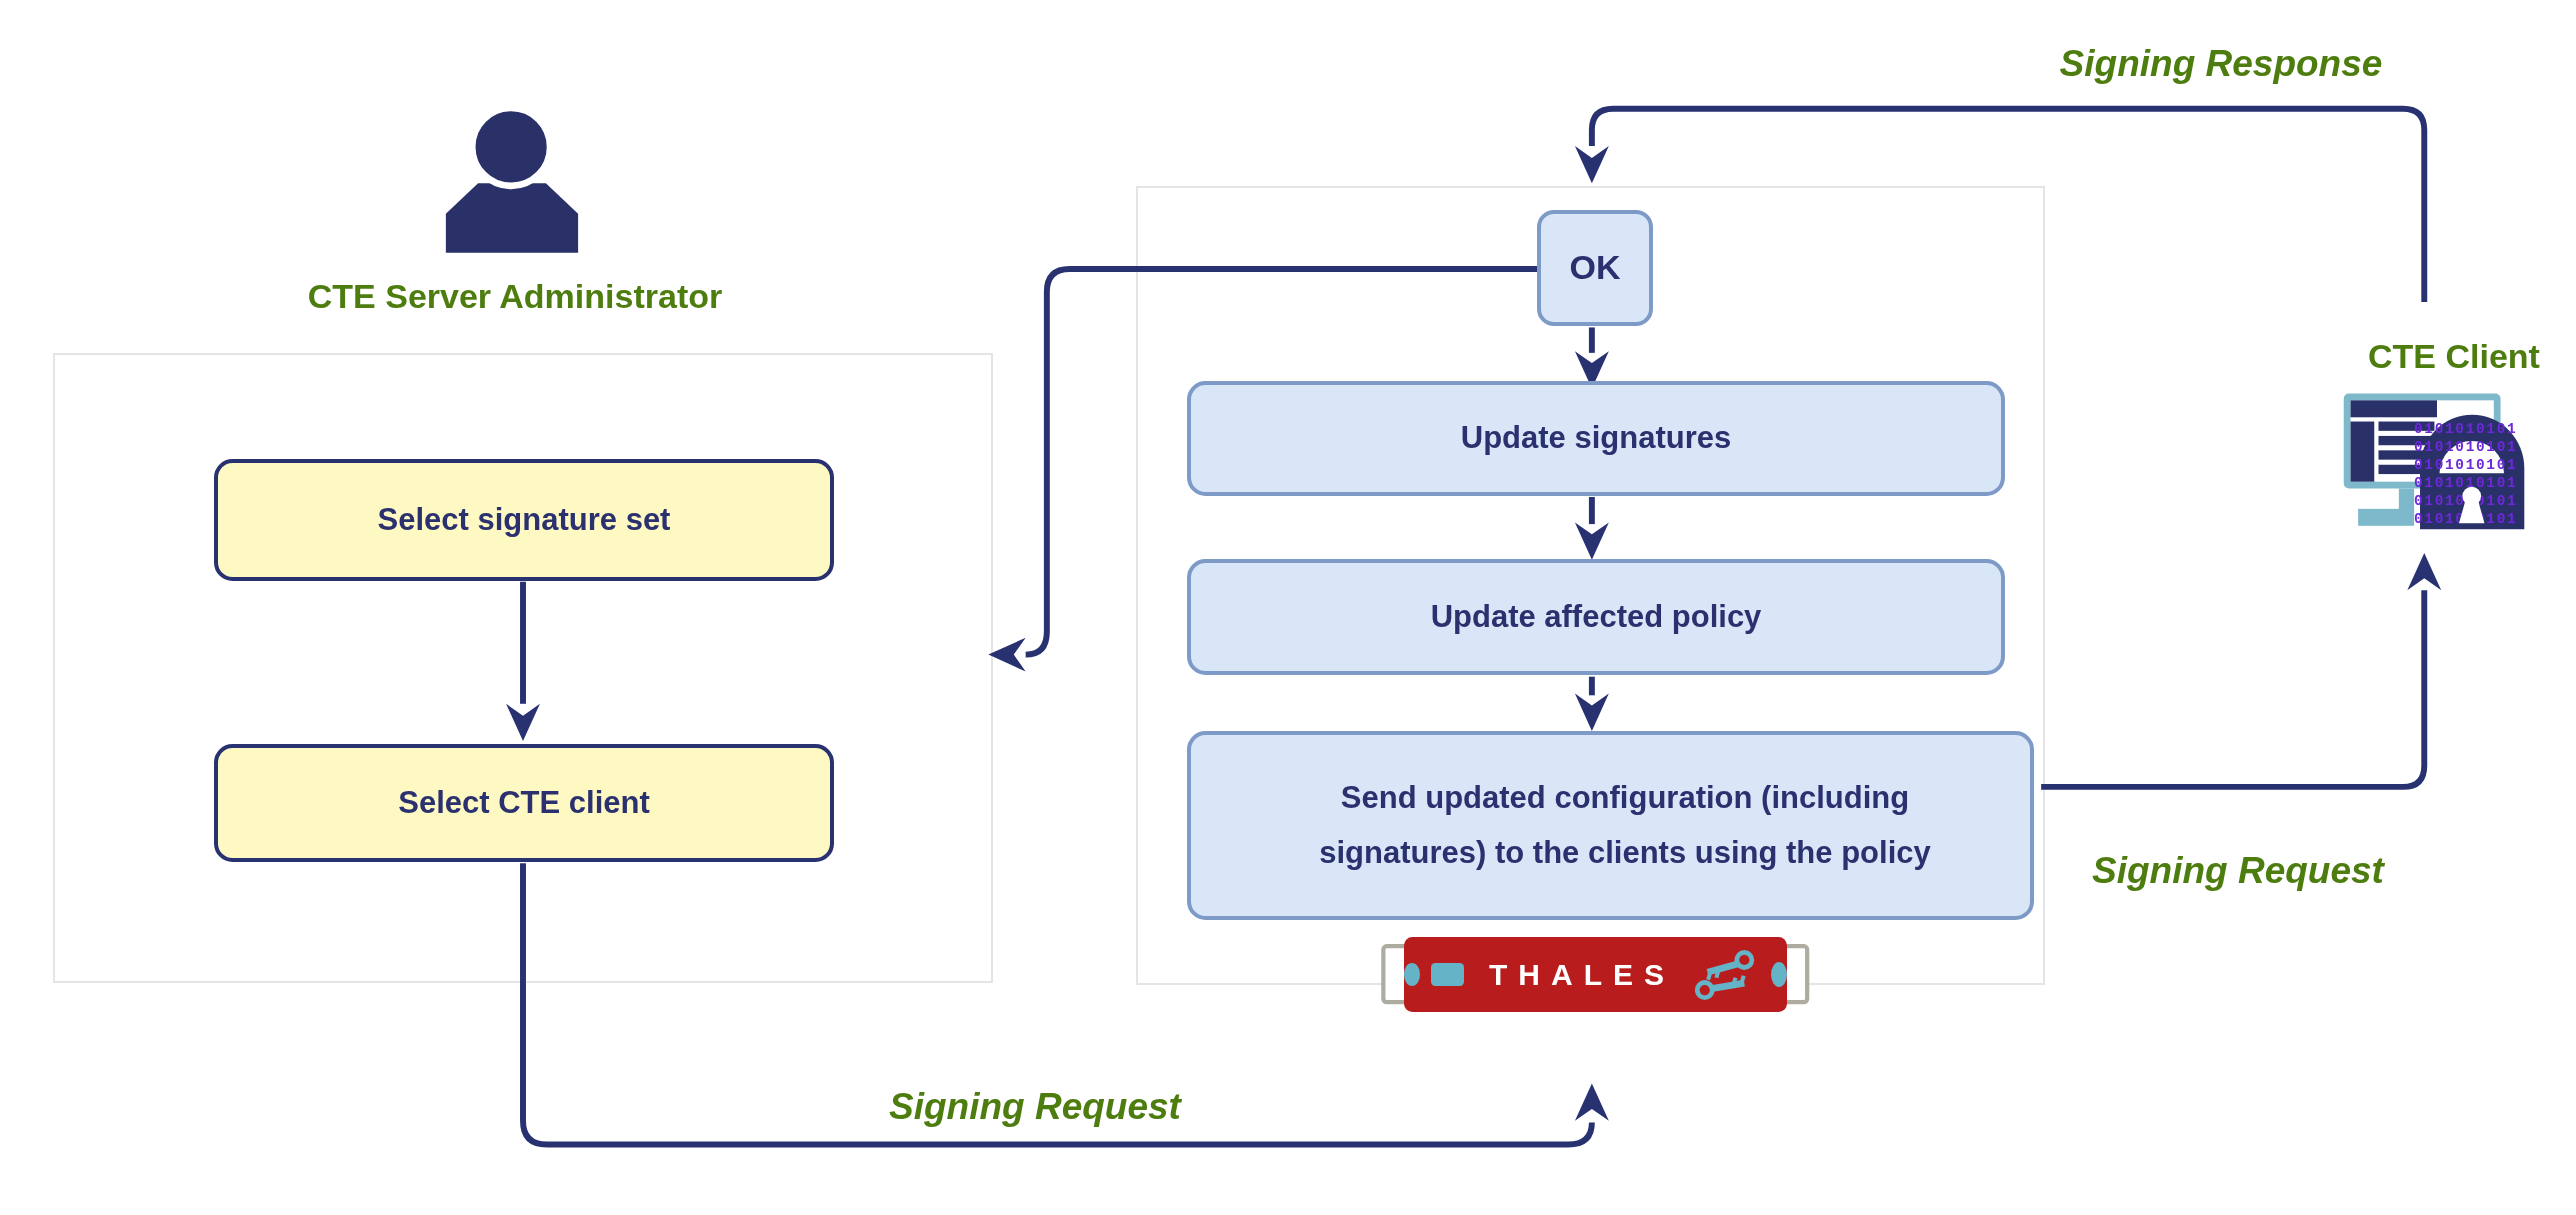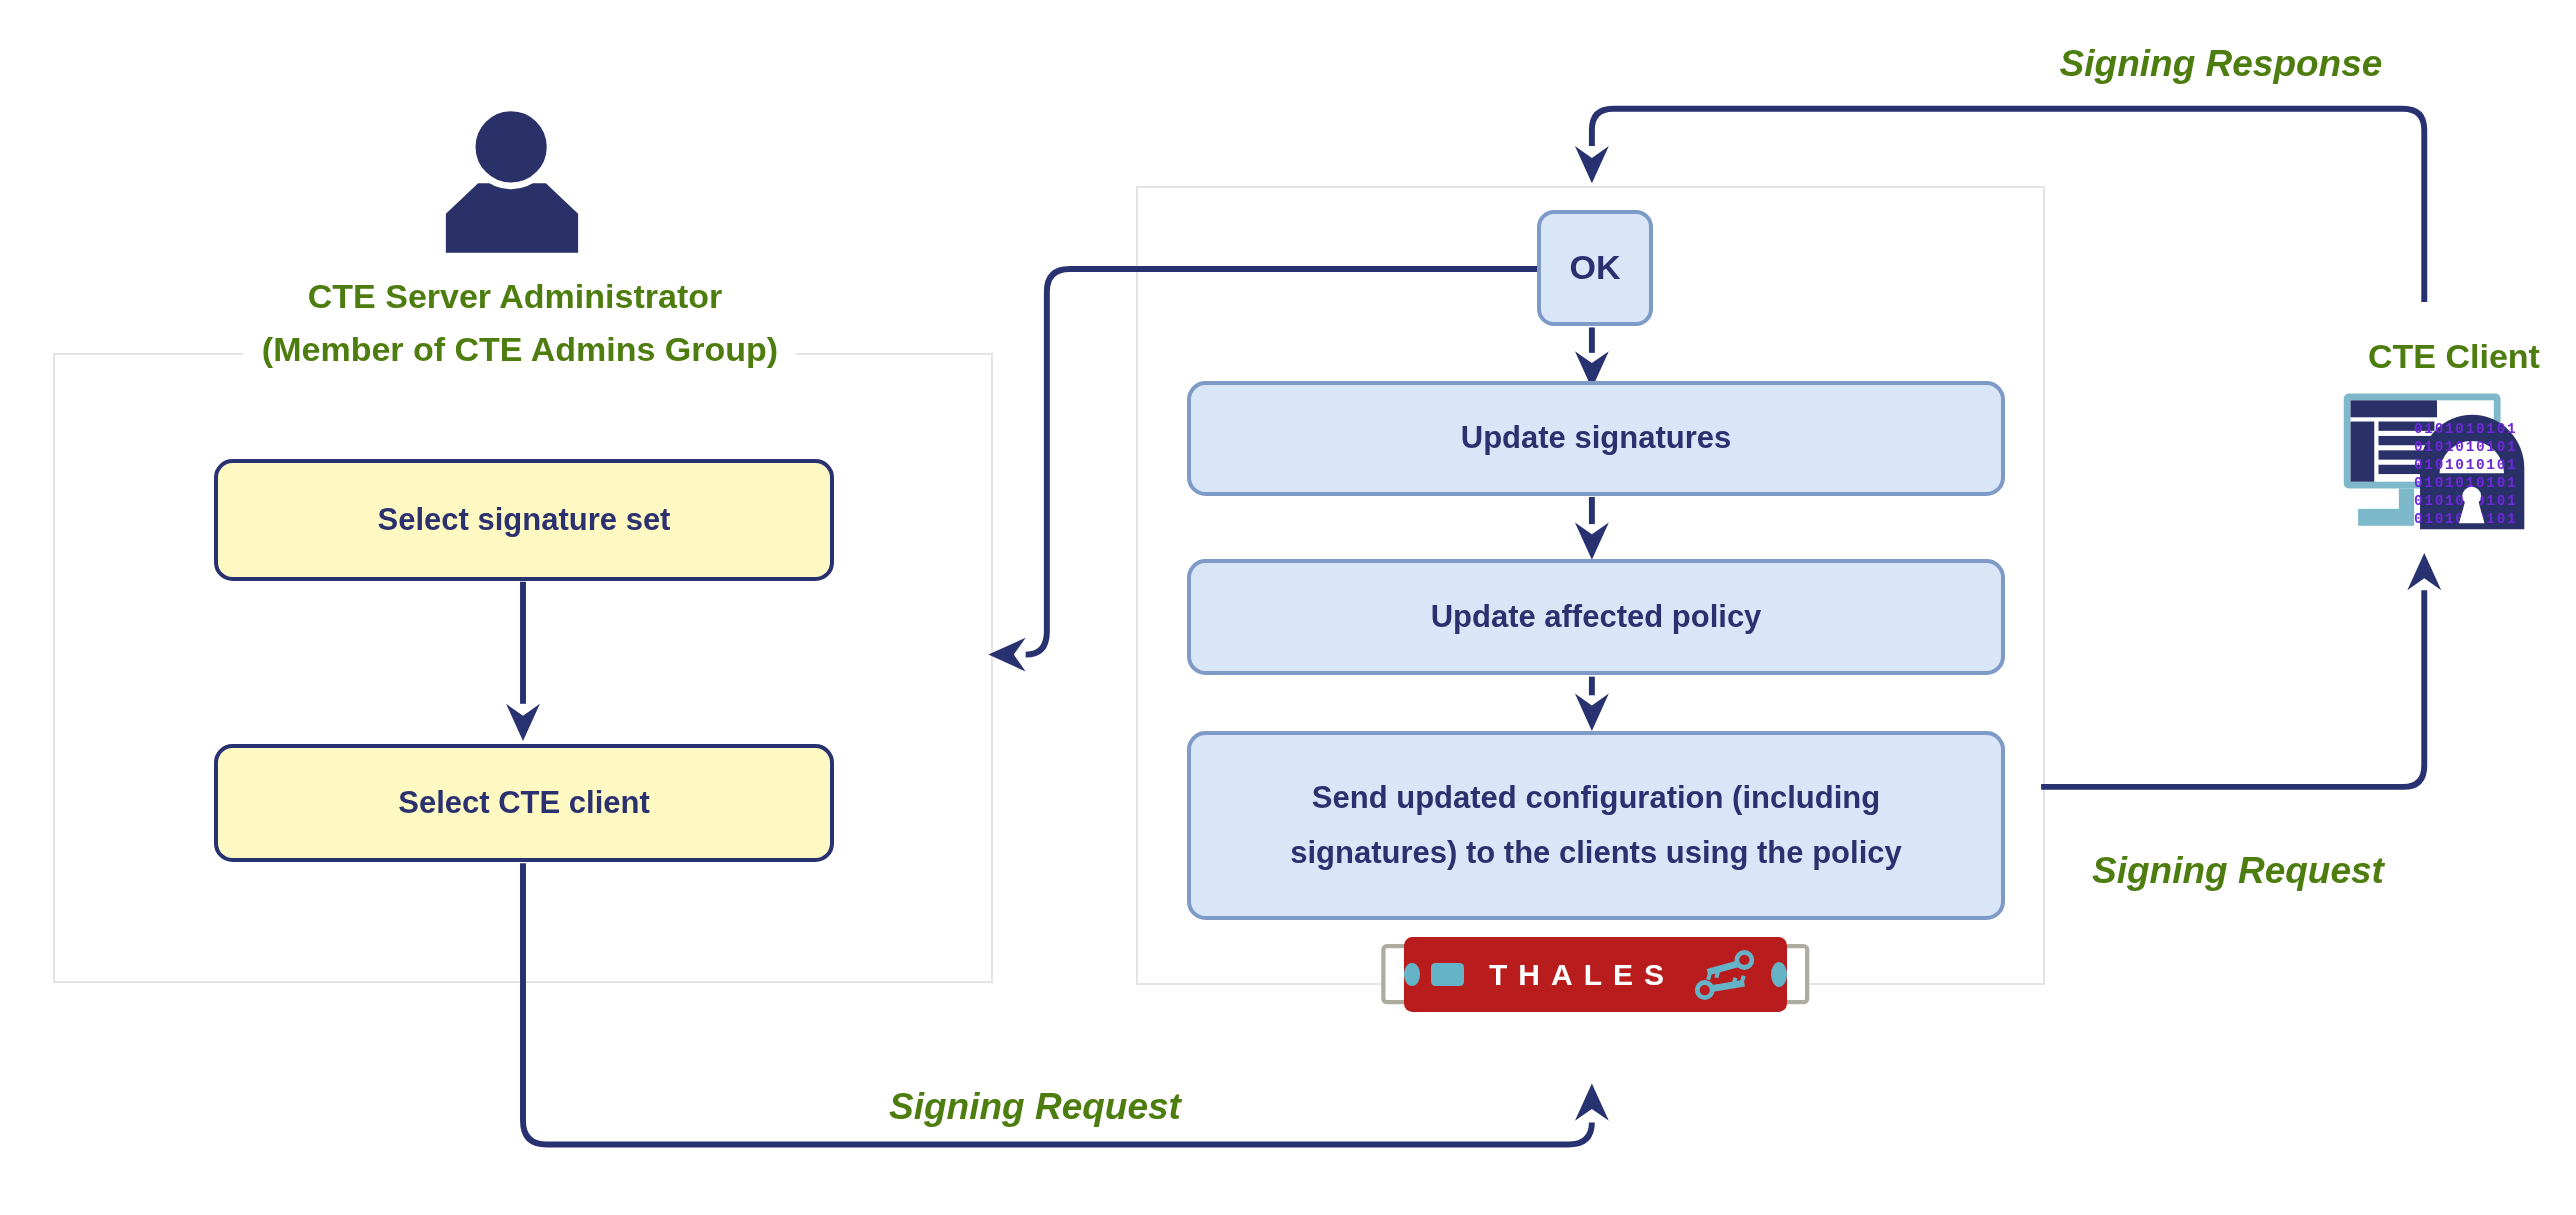--- a/index.html
+++ b/index.html
@@ -130,21 +130,21 @@
   </div>
 
   <div class="node blue-node" style="left:1187px;top:381px;width:810px;height:107px;">
     <span>Update signatures</span>
   </div>
 
   <div class="node blue-node" style="left:1187px;top:559px;width:810px;height:108px;">
     <span>Update affected policy</span>
   </div>
 
-  <div class="node blue-node" style="left:1187px;top:731px;width:810px;height:181px;">
+  <div class="node blue-node" style="left:1187px;top:731px;width:810px;height:181px;padding-left:29px;">
     <span>Send updated configuration (including</span>
     <span>signatures) to the clients using the policy</span>
   </div>
 
   <div class="thales-bar">
     <span class="teal-dot"></span>
     <span class="teal-dash"></span>
     <span class="thales-word">THALES</span>
     <svg width="93" height="68" viewBox="0 0 110 80">
       <g stroke="#64b3c6" fill="none">
@@ -153,21 +153,20 @@
         <path d="M34,36 l-3,11 M46,33 l-3,11" stroke-width="6"></path>
         <circle cx="26" cy="62" r="11" stroke-width="7"></circle>
         <path d="M36,60 L84,52" stroke-width="10"></path>
         <path d="M80,52 l3,-11 M68,55 l3,-11" stroke-width="6"></path>
       </g>
     </svg>
     <span class="teal-dot" style="margin-left:8.5px;height:25.4px;"></span>
   </div>
 
   <div class="lbl" style="left:515px;top:296px;">CTE Server Administrator</div>
-  <div class="lbl masked" style="left:520px;top:349px;">(Member of CTE Admins Group)</div>
 
   <div class="lbl italic" style="left:2221px;top:64px;">Signing Response</div>
   <div class="lbl" style="left:2454px;top:356px;">CTE Client</div>
   <div class="lbl italic" style="left:2238px;top:871px;">Signing Request</div>
   <div class="lbl italic" style="left:1035px;top:1107px;">Signing Request</div>
 
 </div>
 
 
 </body></html>

